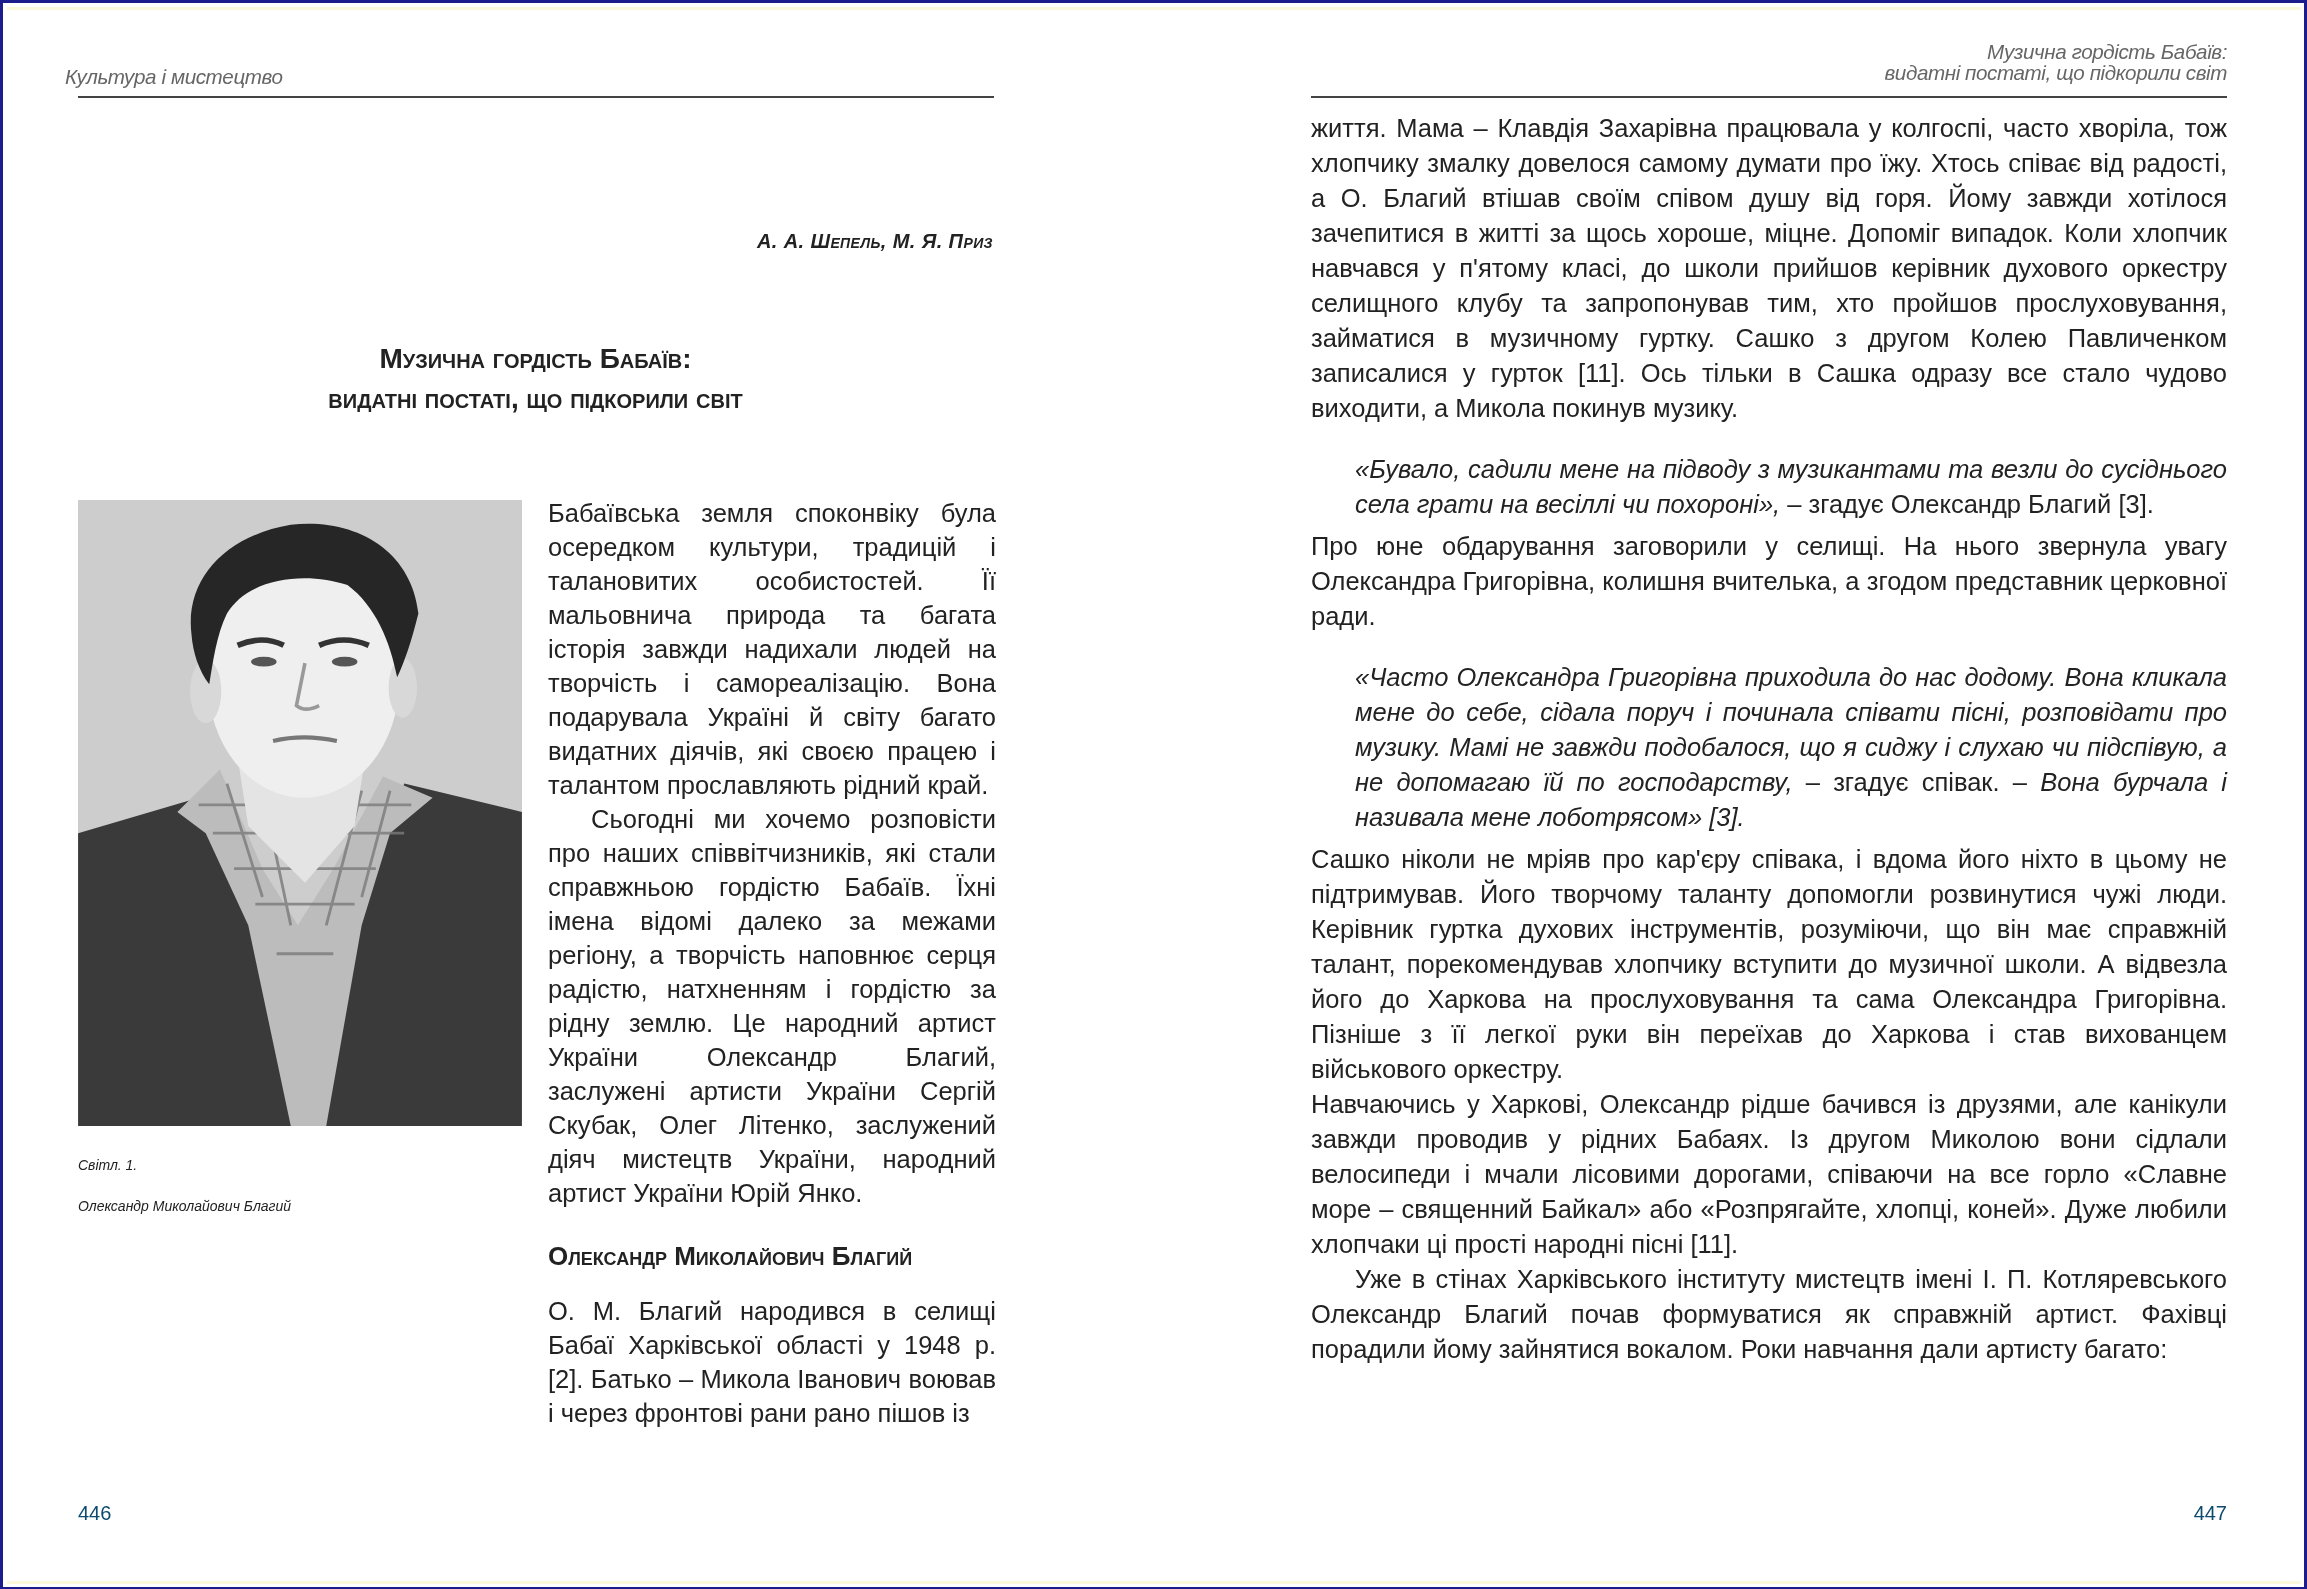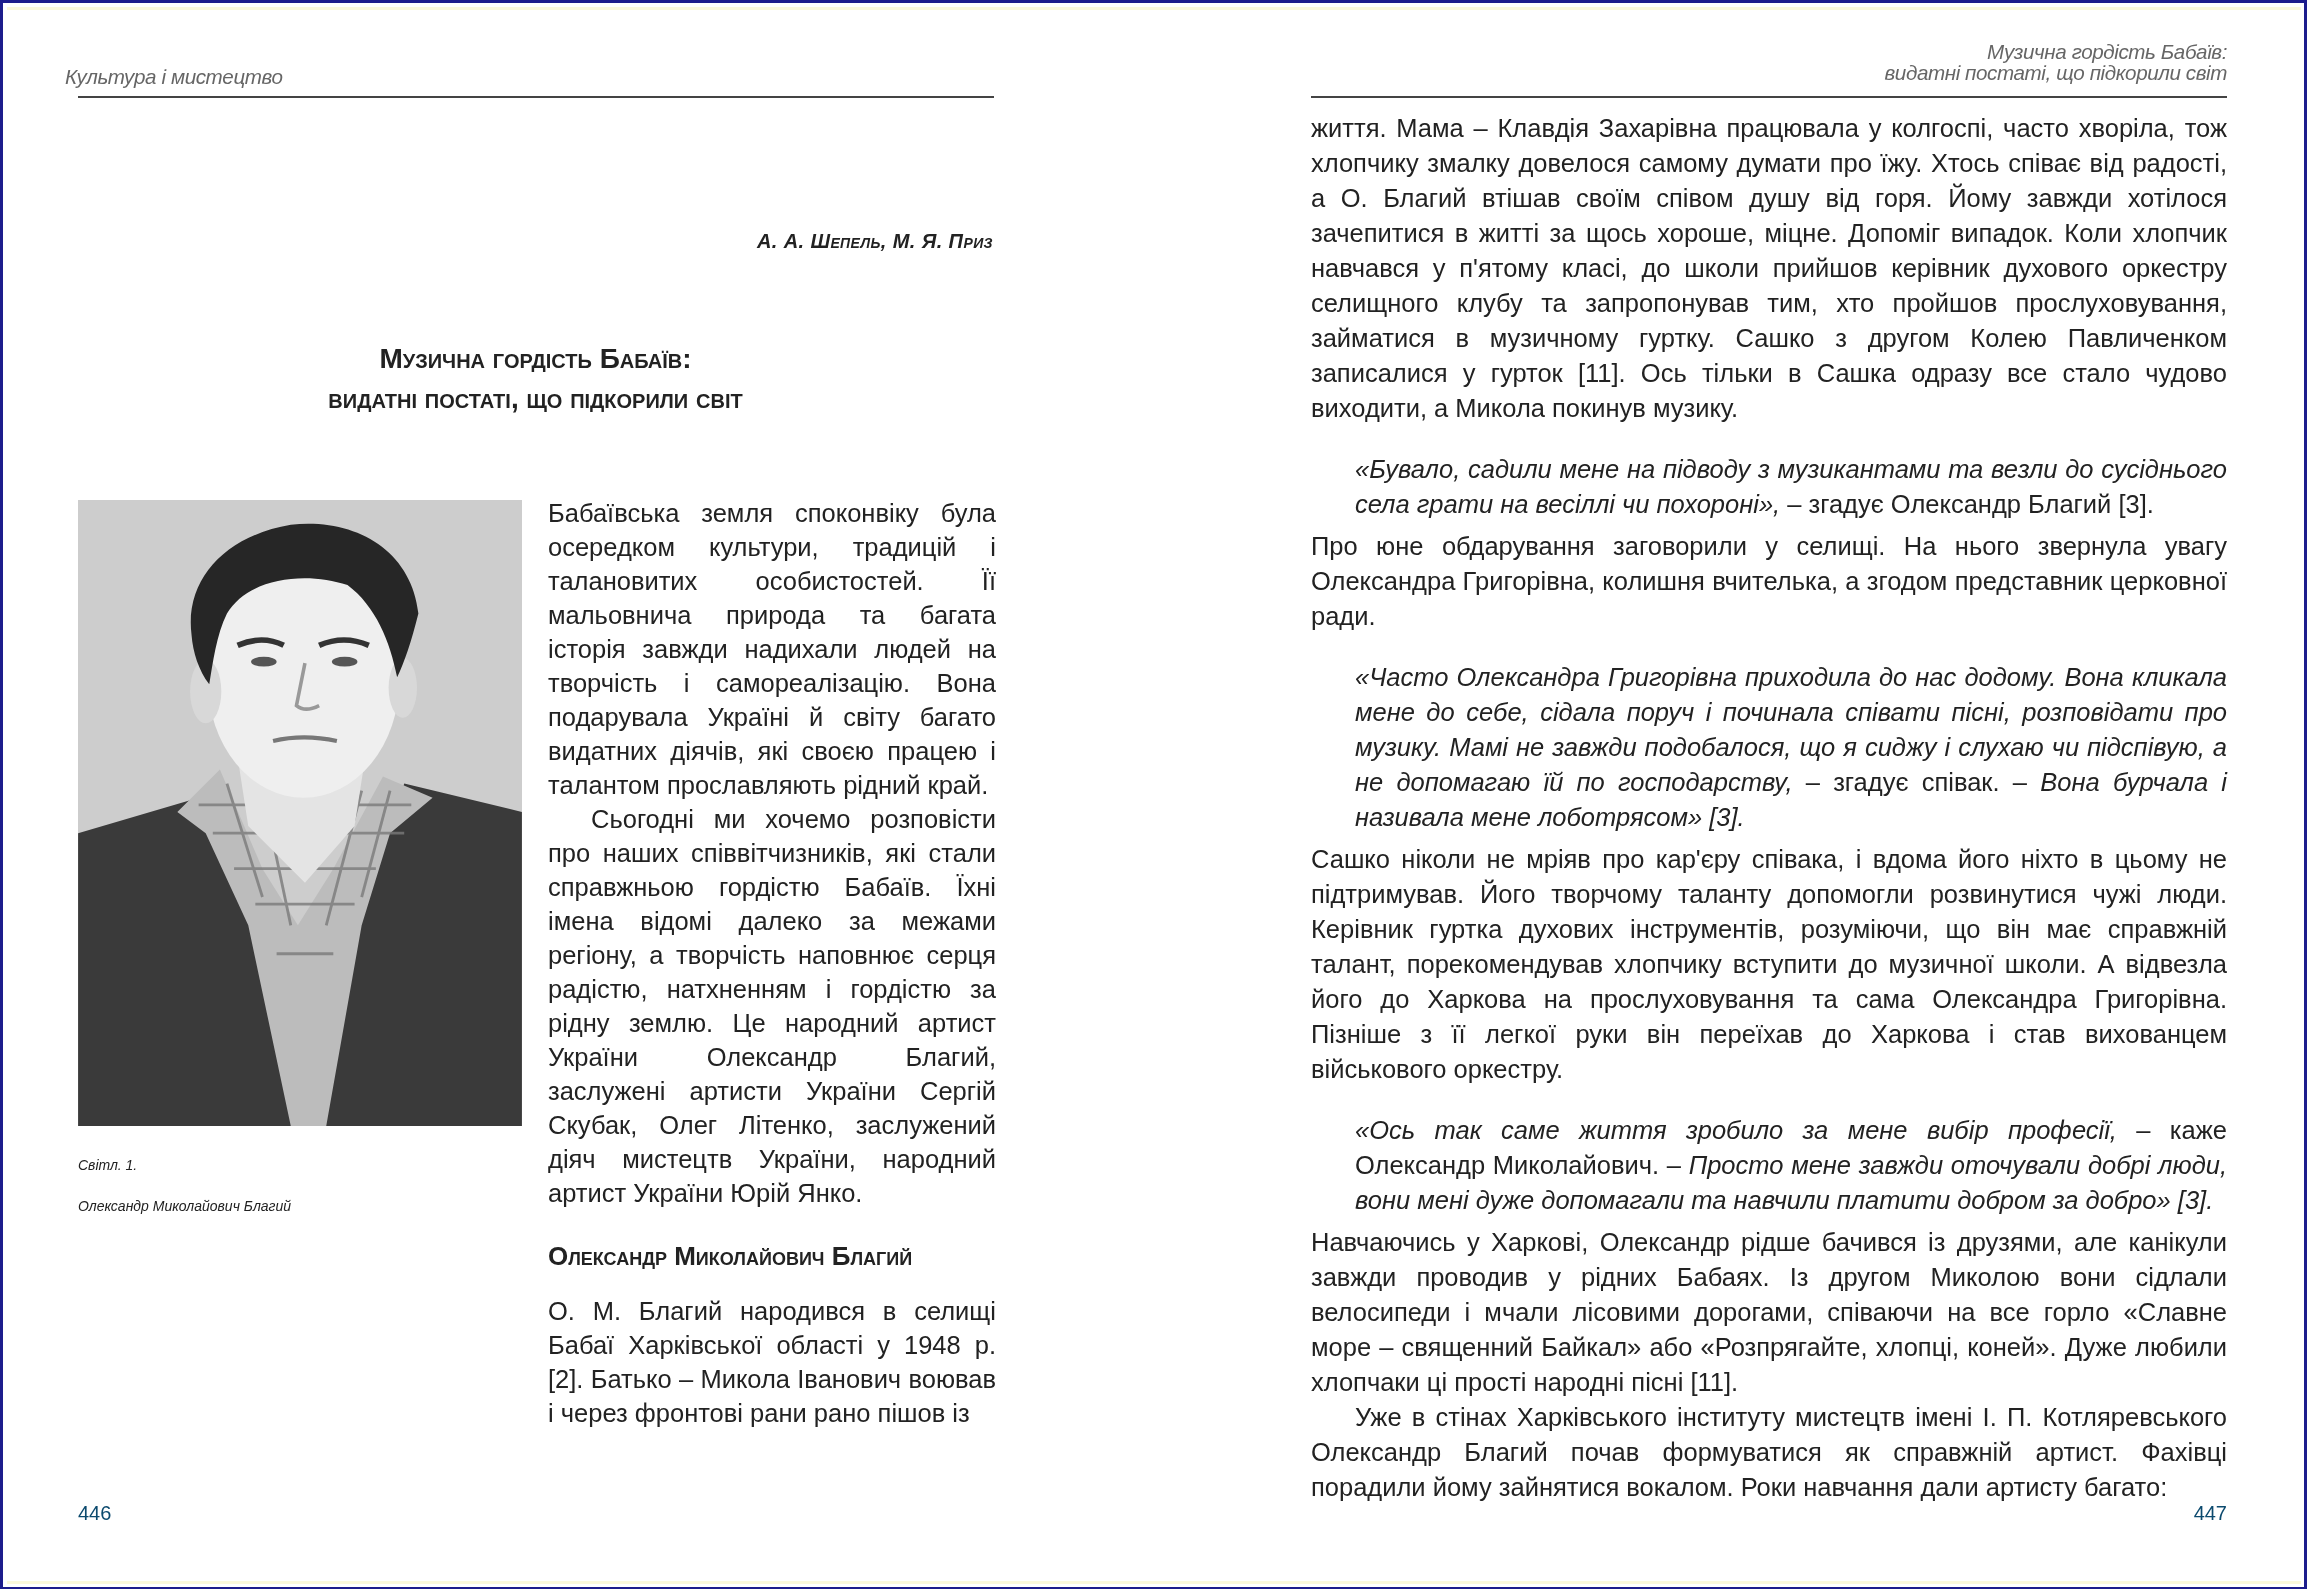--- a/index.html
+++ b/index.html
@@ -143,20 +143,19 @@
   <div class="running-head rh-right" style="right:81px; top:41px;">Музична гордість Бабаїв:</div>
   <div class="running-head rh-right" style="right:81px; top:62px;">видатні постаті, що підкорили світ</div>
   <div class="rule" style="left:157px; width:916px; top:96px;"></div>
 
   <div class="col-right">
     <p>життя. Мама – Клавдія Захарівна працювала у колгоспі, часто хворіла, тож хлопчику змалку довелося самому думати про їжу. Хтось співає від радості, а О. Благий втішав своїм співом душу від горя. Йому завжди хотілося зачепитися в житті за щось хороше, міцне. Допоміг випадок. Коли хлопчик навчався у п'ятому класі, до школи прийшов керівник духового оркестру селищного клубу та запропонував тим, хто пройшов прослуховування, займатися в музичному гуртку. Сашко з другом Колею Павличенком записалися у гурток [11]. Ось тільки в Сашка одразу все стало чудово виходити, а Микола покинув музику.</p>
     <p class="quote"><i>«Бувало, садили мене на підводу з музикантами та везли до сусіднього села грати на весіллі чи похороні»,</i><span> – згадує Олександр Благий [3].</span></p>
     <p>Про юне обдарування заговорили у селищі. На нього звернула увагу Олександра Григорівна, колишня вчителька, а згодом представник церковної ради.</p>
     <p class="quote"><i>«Часто Олександра Григорівна приходила до нас додому. Вона кликала мене до себе, сідала поруч і починала співати пісні, розповідати про музику. Мамі не завжди подобалося, що я сиджу і слухаю чи підспівую, а не допомагаю їй по господарству,</i><span> – згадує співак. – </span><i>Вона бурчала і називала мене лоботрясом» [3].</i></p>
     <p>Сашко ніколи не мріяв про кар'єру співака, і вдома його ніхто в цьому не підтримував. Його творчому таланту допомогли розвинутися чужі люди. Керівник гуртка духових інструментів, розуміючи, що він має справжній талант, порекомендував хлопчику вступити до музичної школи. А відвезла його до Харкова на прослуховування та сама Олександра Григорівна. Пізніше з її легкої руки він переїхав до Харкова і став вихованцем військового оркестру.</p>
-    <p class="quote"><i>«Ось так саме життя зробило за мене вибір професії,</i><span> – каже Олександр Миколайович. – </span><i>Просто мене завжди оточували добрі люди, вони мені дуже допомагали та навчили платити добром за добро» [3].</i></p>
     <p>Навчаючись у Харкові, Олександр рідше бачився із друзями, але канікули завжди проводив у рідних Бабаях. Із другом Миколою вони сідлали велосипеди і мчали лісовими дорогами, співаючи на все горло «Славне море – священний Байкал» або «Розпрягайте, хлопці, коней». Дуже любили хлопчаки ці прості народні пісні [11].</p>
     <p class="indent">Уже в стінах Харківського інституту мистецтв імені І. П. Котляревського Олександр Благий почав формуватися як справжній артист. Фахівці порадили йому зайнятися вокалом. Роки навчання дали артисту багато:</p>
   </div>
 
   <div class="page-num" style="right:81px;">447</div>
 </div>
 
 
 </body></html>

